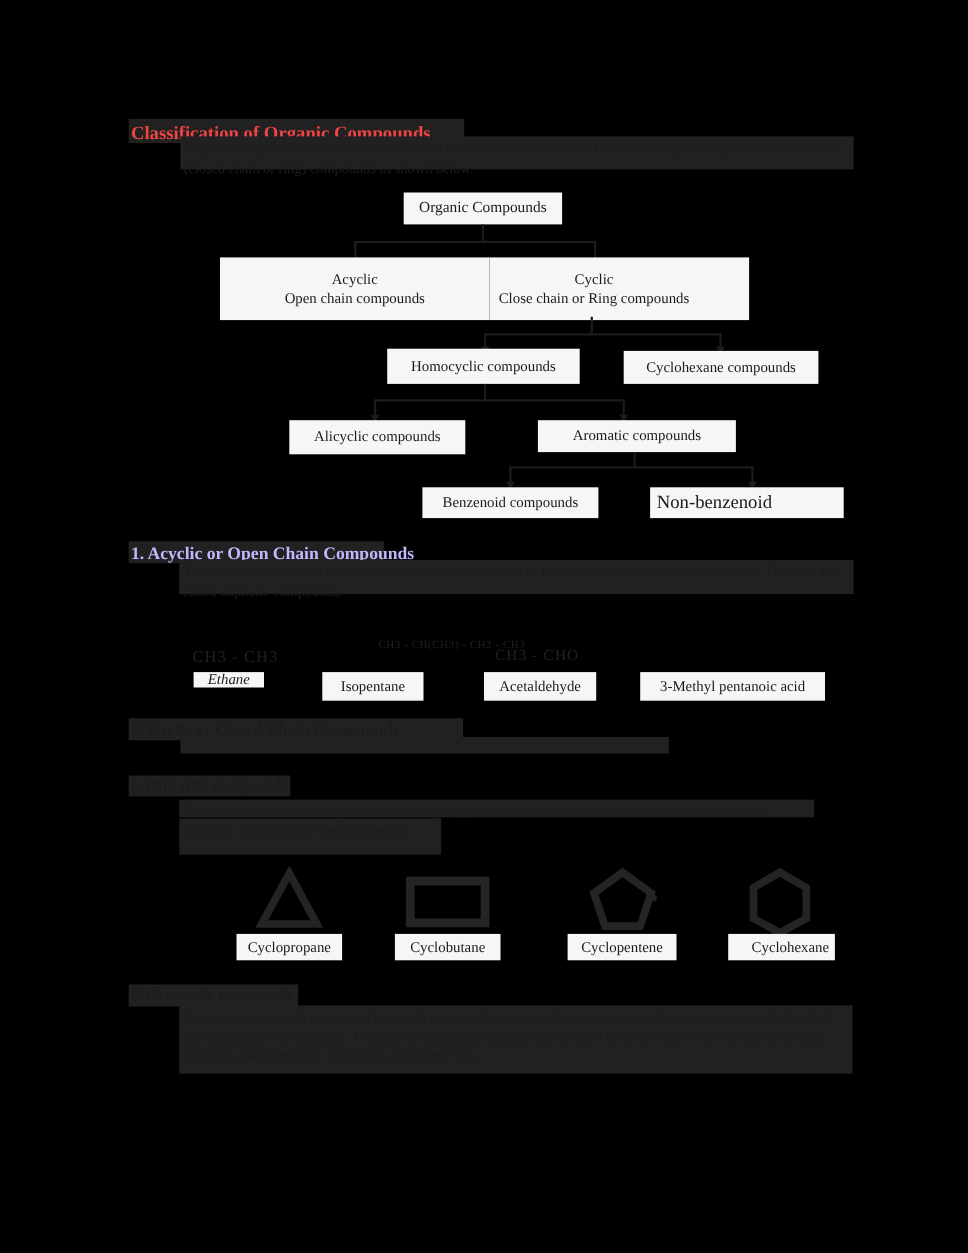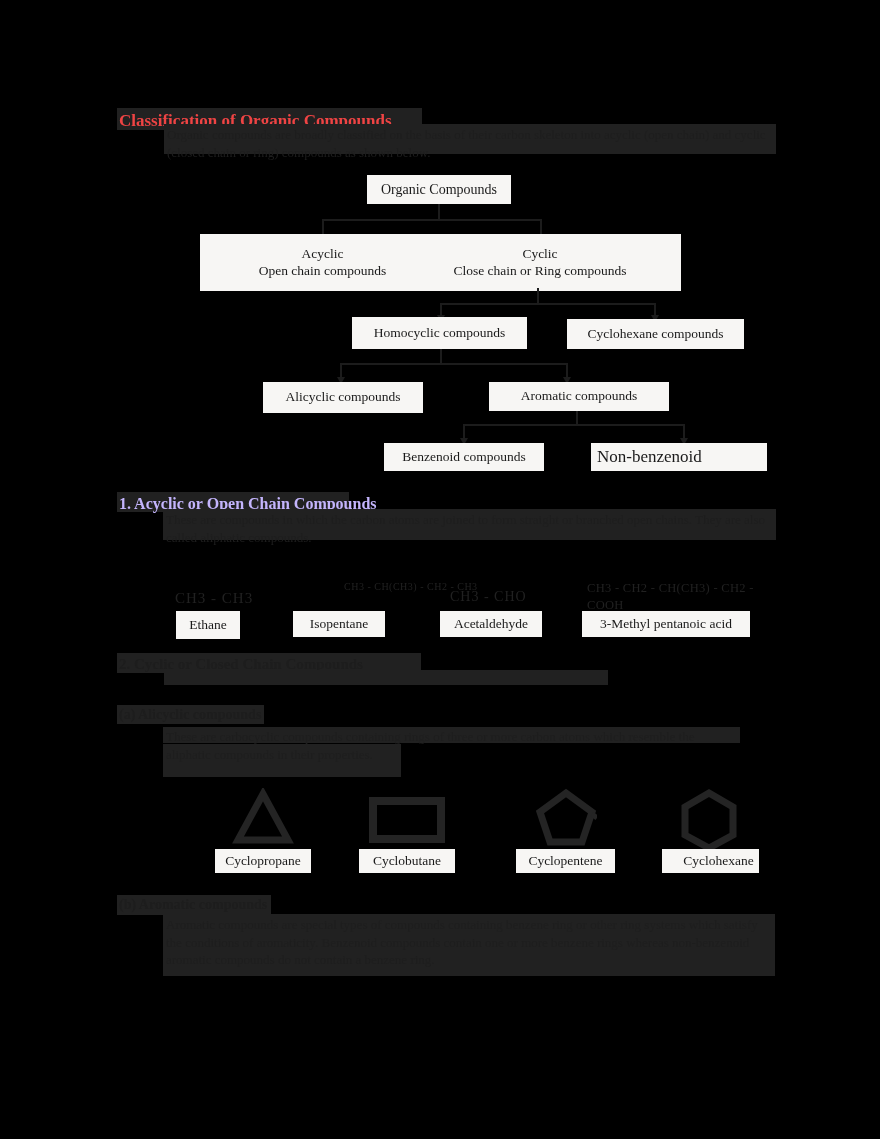--- a/index.html
+++ b/index.html
@@ -158,24 +158,23 @@
   <div class="dark-band" style="left:117px; top:492px; width:232px; height:20px;"></div>
   <div class="dark-text" style="left:119px; top:493px; width:300px; font-size:16px; font-weight:bold; color:#c4b5fd;">1. Acyclic or Open Chain Compounds</div>
 
   <div class="dark-band" style="left:163px; top:509px; width:613px; height:31px;"></div>
   <div class="dark-text" style="left:166px; top:511px; width:606px; font-size:13px; color:#1e1e1e;">These are compounds in which the carbon atoms are joined to form straight or branched open chains. They are also called aliphatic compounds.</div>
 
   <div class="abs" style="left:150px; top:550px; width:640px; height:92px;">
     <div class="dark-text" style="left:25px; top:38px; width:120px; font-size:15px; letter-spacing:1px;">CH3 - CH3</div>
     <div class="dark-text" style="left:150px; top:30px; width:175px; font-size:10px; letter-spacing:0.5px;margin-left:44px;">CH3 - CH(CH3) - CH2 - CH3</div>
     <div class="dark-text" style="left:300px; top:38px; width:130px; font-size:14px; letter-spacing:1px;">CH3 - CHO</div>
-    <div class="dark-text" style="left:437px; top:30px; width:205px; font-size:12.5px; letter-spacing:0.3px;">CH3 - CH2 - CH(CH3) - CH2 - COOH</div>
-  </div>
-
-  <div class="wbox" style="left:176px; top:611px; width:64px; height:28px; font-size:13.5px;">
+  </div>
+
+  <div class="wbox" style="left:176px; top:611px; width:64px; height:14px; font-size:13.5px;font-style:italic;">
     <span>Ethane</span>
   </div>
   <div class="wbox" style="left:293px; top:611px; width:92px; height:26px; font-size:13.5px;">
     <span>Isopentane</span>
   </div>
   <div class="wbox" style="left:440px; top:611px; width:102px; height:26px; font-size:13.5px;">
     <span>Acetaldehyde</span>
   </div>
   <div class="wbox" style="left:582px; top:611px; width:168px; height:26px; font-size:13.5px;">
     <span>3-Methyl pentanoic acid</span>

